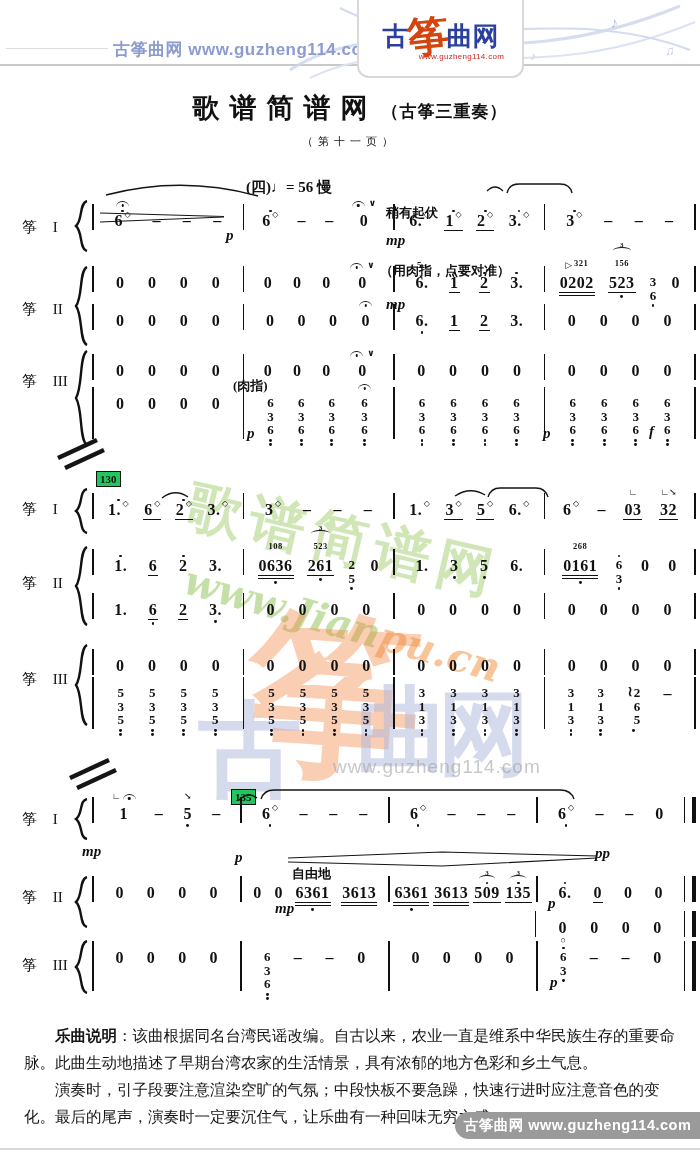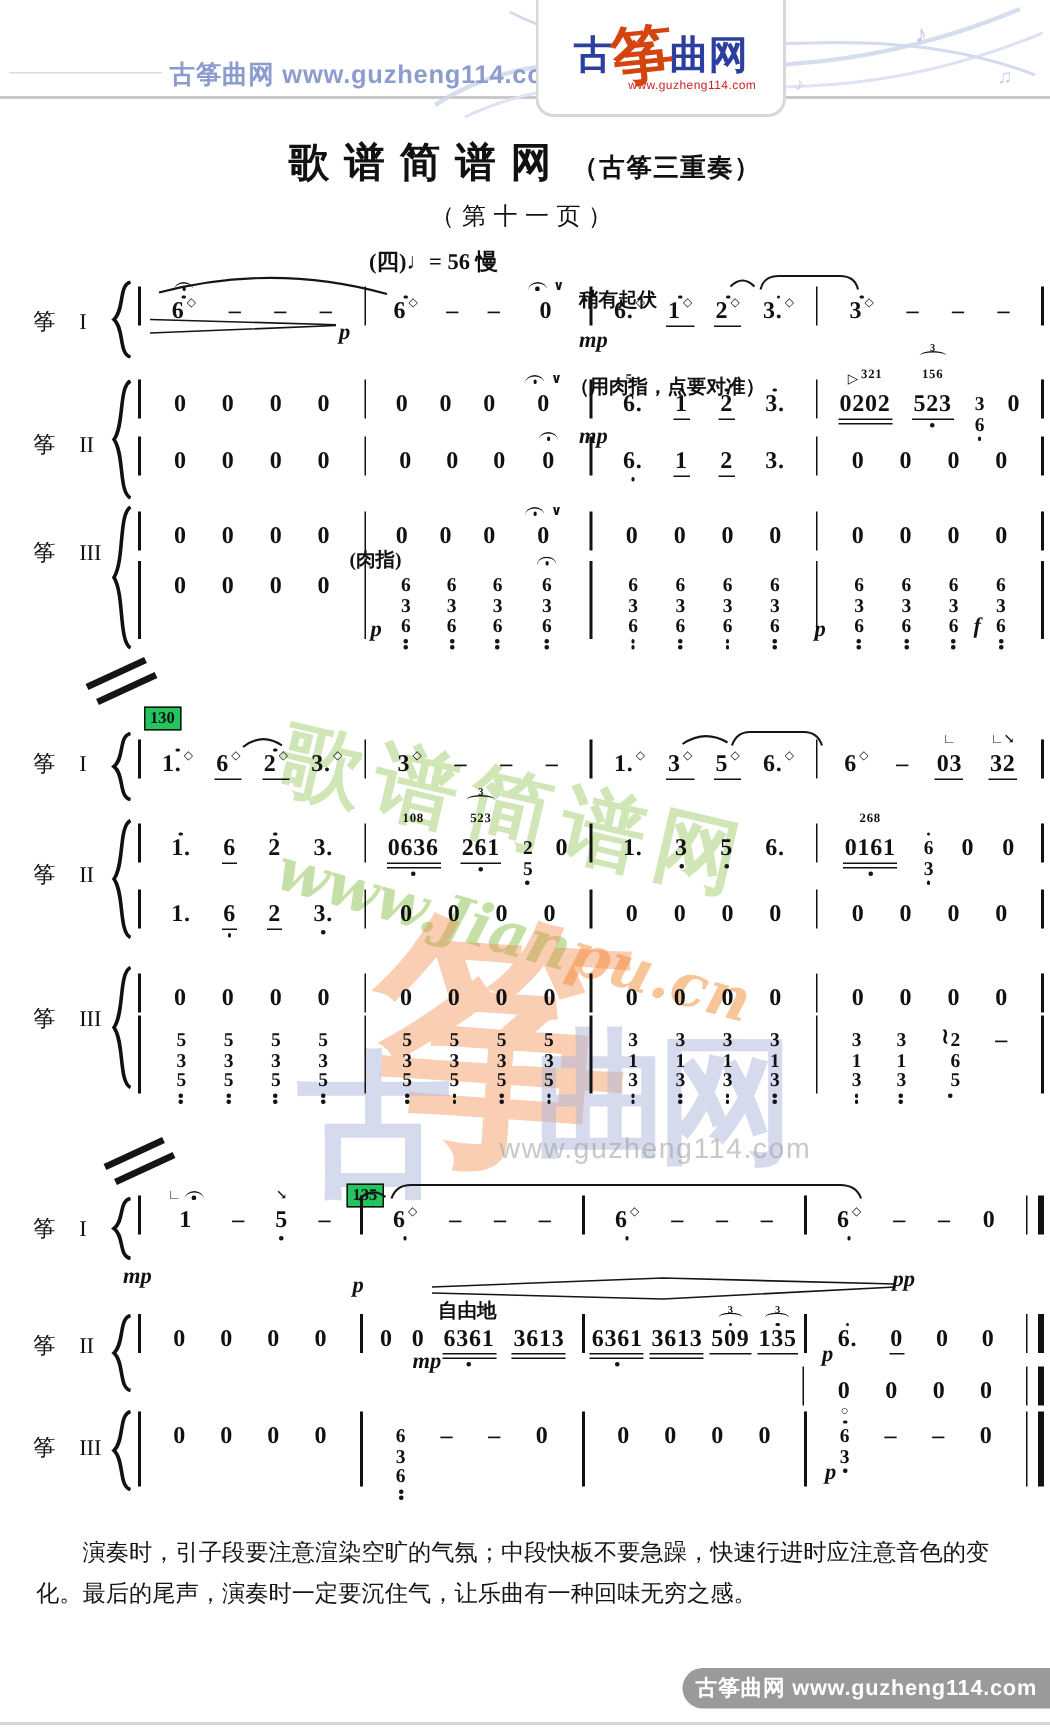--- a/index.html
+++ b/index.html
@@ -12,21 +12,21 @@
   #hdr-deco{position:absolute;left:280px;top:0;width:420px;height:80px;pointer-events:none}
   #logo-box{position:absolute;left:357px;top:0px;width:163px;height:76px;background:#fff;border:2px solid #d8d8d8;border-top:none;border-radius:0 0 12px 12px;display:flex;flex-direction:column;align-items:center;justify-content:center}
   #logo-row{display:flex;align-items:center;line-height:1}
   .logo-blue{font-family:"Liberation Serif","DejaVu Serif",serif;font-weight:bold;font-size:26px;color:#2b3f9e}
   #logo-zheng{font-family:"DejaVu Serif",serif;font-weight:bold;font-size:42px;color:#d4440f;transform:rotate(-6deg);margin:0 -2px}
   #logo-url{font-size:8px;color:#c22;margin-top:-6px;padding-left:42px;letter-spacing:.3px}
   
   #title-line{position:absolute;left:0;top:90px;width:700px;text-align:center;font-family:"Liberation Serif","DejaVu Serif",serif}
   #title-main{font-size:27px;font-weight:bold;letter-spacing:10px}
   #title-paren{font-size:17px;font-weight:bold;letter-spacing:1px}
-  #subtitle{position:absolute;left:0;top:134px;width:700px;text-align:center;font-family:"Liberation Serif",serif;font-size:16px;letter-spacing:5px}
+  #subtitle{position:absolute;left:0;top:134px;width:700px;text-align:center;font-family:"Liberation Serif",serif;font-size:11px;letter-spacing:5px}
   
   #wm-layer{position:absolute;inset:0;z-index:1;pointer-events:none}
   .wm{position:absolute;font-family:"DejaVu Serif",serif;font-weight:bold;white-space:nowrap}
   #wm-big{left:196px;top:468px;font-size:56px;letter-spacing:8px;color:rgba(158,203,102,.48);transform:rotate(13deg);transform-origin:0 0}
   #wm-script{left:192px;top:556px;font-size:40px;font-style:italic;transform:rotate(16deg);transform-origin:0 0}
   #wm-script .grn{color:rgba(150,198,95,.55)} #wm-script .org{color:rgba(243,158,84,.6)}
   #wm-zheng{left:246px;top:580px;font-size:175px;color:rgba(242,132,64,.4);transform:rotate(4deg)}
   #wm-gu{left:198px;top:682px;font-size:104px;color:rgba(172,182,219,.5)}
   #wm-qu{left:356px;top:668px;font-size:92px;color:rgba(172,182,219,.5)}
   #wm-wang{left:438px;top:672px;font-size:92px;color:rgba(172,182,219,.5)}
@@ -108,21 +108,21 @@
   <div class="wm" id="wm-big">歌谱简谱网</div>
   <div class="wm" id="wm-script"><span class="grn">www.Jian</span><span class="org">pu.cn</span></div>
   <div class="wm" id="wm-zheng">筝</div>
   <div class="wm" id="wm-gu">古</div>
   <div class="wm" id="wm-qu">曲</div>
   <div class="wm" id="wm-wang">网</div>
   <div class="wm" id="wm-url">www.guzheng114.com</div>
 </div>
 
 <div id="score-area">
-    <div class="sys" style="top: 165px; height: 272px;">
+    <div class="sys" style="top: 178px; height: 272px;">
       <div class="lbl tempo" style="left: 246px; top: 0px;">(四)♩= 56  慢</div>
       <div class="lbl cn" style="left: 386px; top: 26px;">稍有起伏</div>
       <div class="lbl cn" style="left: 380px; top: 84px;">（用肉指，点要对准）</div>
       <div class="lbl cn" style="left: 233px; top: 199px;">(肉指)</div>
       <div class="lbl dyn" style="left: 226px; top: 49px;">p</div>
       <div class="lbl dyn" style="left: 386px; top: 54px;">mp</div>
       <div class="lbl dyn" style="left: 386px; top: 118px;">mp</div>
       <div class="lbl dyn" style="left: 247px; top: 247px;">p</div>
       <div class="lbl dyn" style="left: 543px; top: 247px;">p</div>
       <div class="lbl dyn" style="left: 649px; top: 245px;">f</div>
@@ -2436,17 +2436,18 @@
     <path d="M261,799 Q264,790 274,790 L560,790 Q571,790 574,799"></path>
     <path d="M288,858 L442,852 L597,856 M288,862 L442,866 L597,858" stroke-width="1.1"></path>
   </g>
   <g stroke="#151515" stroke-width="4.5">
     <path d="M58,458 L97,440 M65,468 L104,450"></path>
     <path d="M70,778 L109,760 M77,788 L116,770"></path>
   </g>
 </svg>
 
 <div id="desc">
+  <p><span class="b">乐曲说明</span><span>：该曲根据同名台湾民谣改编。自古以来，农业一直是维系中华民族生存的重要命脉。此曲生动地描述了早期台湾农家的生活情景，具有浓郁的地方色彩和乡土气息。</span></p>
   <p>演奏时，引子段要注意渲染空旷的气氛；中段快板不要急躁，快速行进时应注意音色的变化。最后的尾声，演奏时一定要沉住气，让乐曲有一种回味无穷之感。</p>
 </div>
 
 <div id="footer-pill">古筝曲网  www.guzheng114.com</div>
 <div id="bottom-line"></div>
 
 </body></html>

